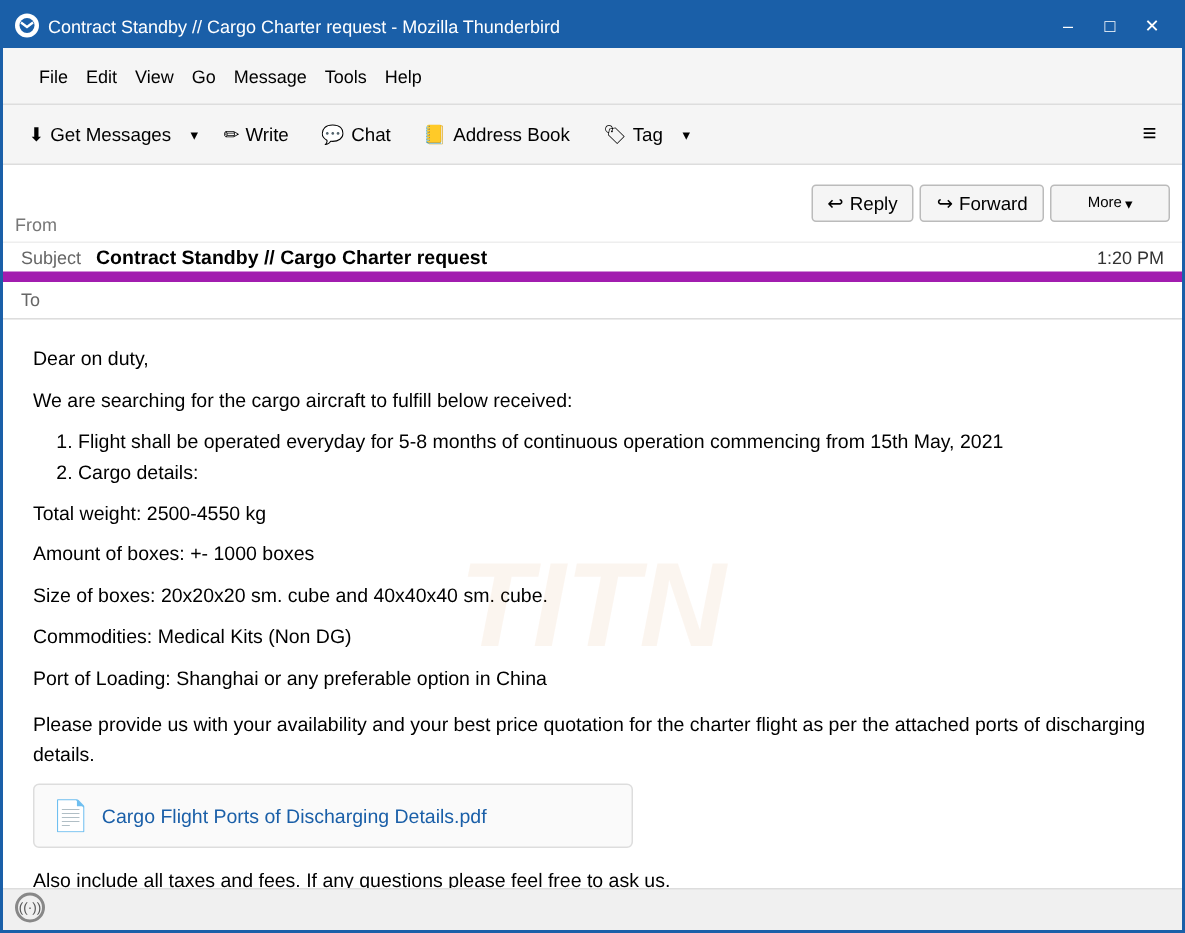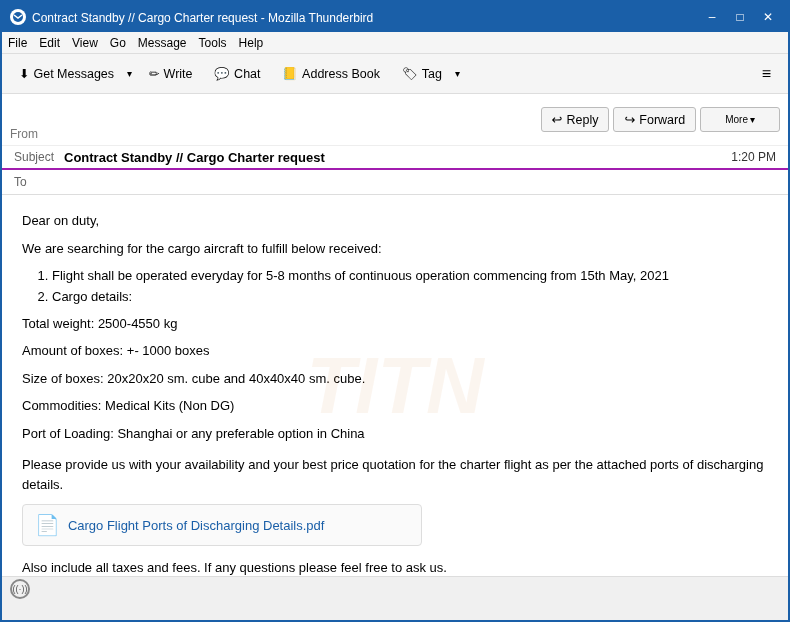--- a/index.html
+++ b/index.html
@@ -50,24 +50,24 @@
       cursor: pointer;
       font-size: 12px;
       display: flex;
       align-items: center;
       justify-content: center;
     }
 
     
     .menubar {
       background: #f5f5f5;
-      height: 22px;
-      display: flex;
-      align-items: center;
-      padding: 0 0;
+      height: 38px;
+      display: flex;
+      align-items: center;
+      padding: 0 18px;
       border-bottom: 1px solid #ddd;
     }
     .menubar-item {
       padding: 2px 6px;
       font-size: 12px;
       cursor: pointer;
       border-radius: 2px;
     }
 
     
@@ -132,21 +132,21 @@
       border: 1px solid #bbb;
       background: #f5f5f5;
       cursor: pointer;
       border-radius: 3px;
       font-size: 10px;
     }
     .field-row {
       display: flex;
       align-items: center;
       padding: 2px 12px;
-      border-bottom: 2px solid #a21caf;
+      border-bottom: 7px solid #a21caf;
       min-height: 24px;
     }
     .field-label {
       color: #666;
       font-size: 12px;
       width: 50px;
     }
     .field-value {
       font-size: 12px;
       flex: 1;

